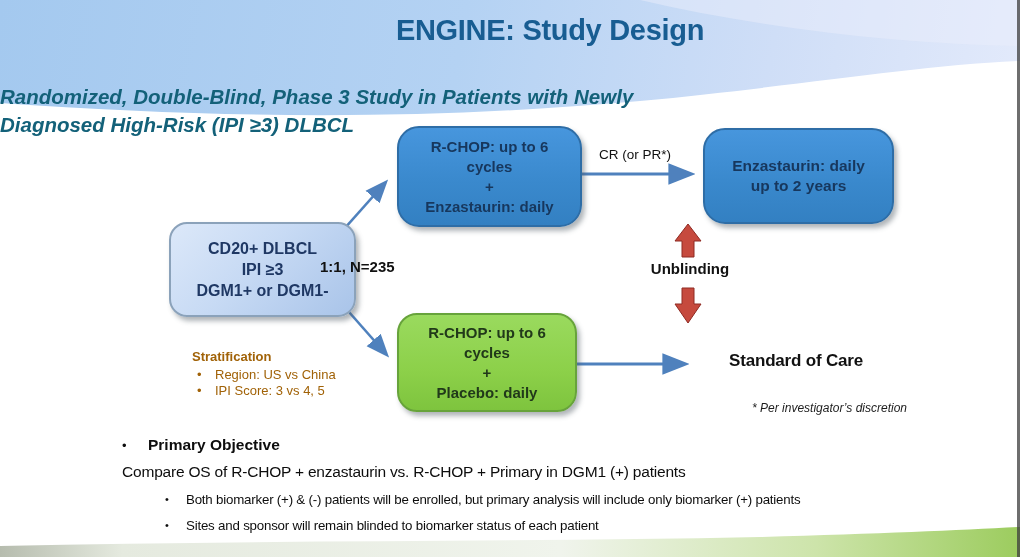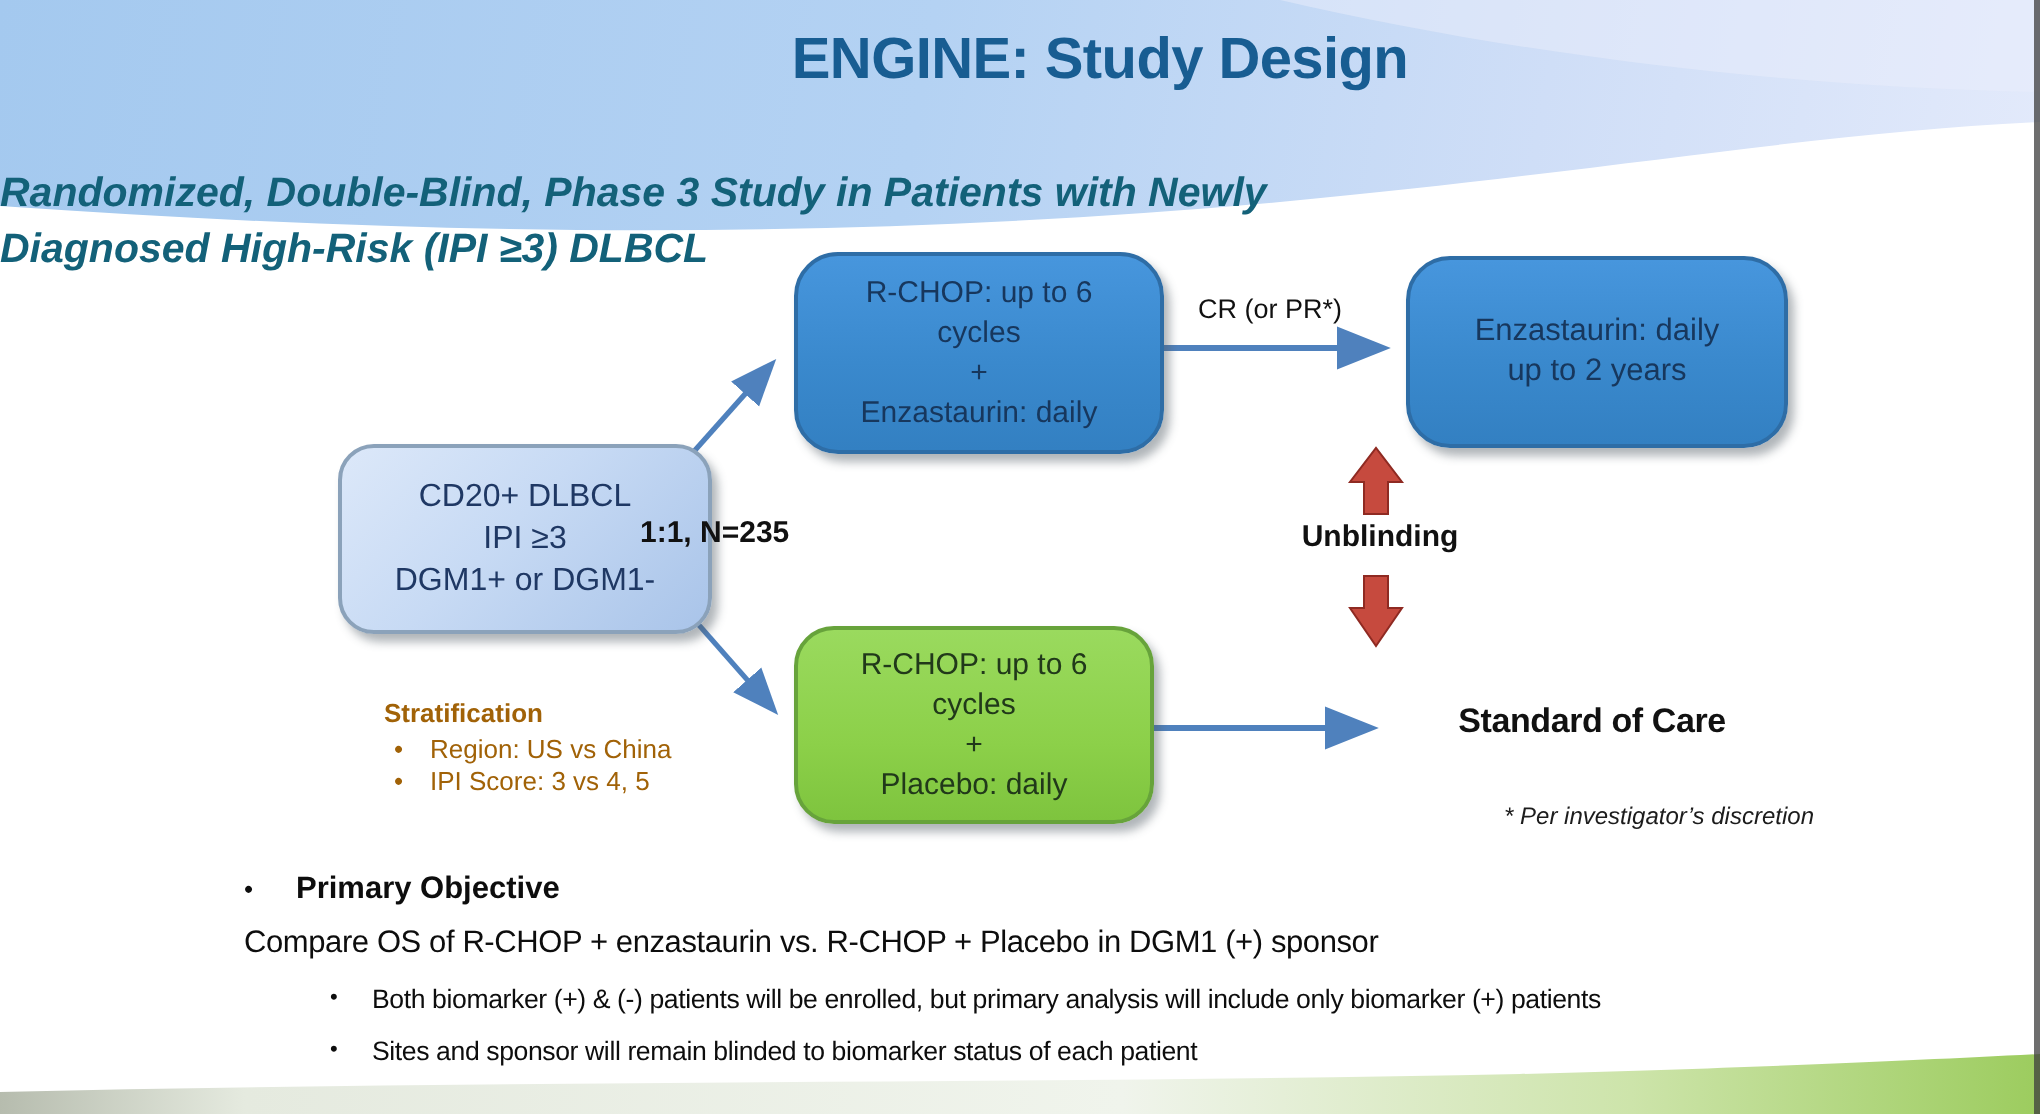--- a/index.html
+++ b/index.html
@@ -26,21 +26,21 @@
   .slide-subtitle{
     position:absolute;left:0;top:52px;width:1020px;
     text-align:left;
     font-size:20.5px;font-weight:bold;font-style:italic;
     color:#136179;line-height:28px;margin-top:31px;
   }
   
   .box{
     position:absolute;
     display:flex;flex-direction:column;justify-content:center;
-    text-align:center;font-weight:normal;
+    text-align:center;font-weight:bold;
     box-shadow:3px 4px 5px rgba(80,90,100,.45);
   }
   .box .ln{display:block;}
   .patient-box{
     left:125px;top:222px;width:183px;height:91px;
     border:2px solid #8ba2ba;border-radius:18px;
     background:linear-gradient(135deg,#dce8f9 0%,#c7daf4 45%,#a9c4e9 100%);
     color:#1f3864;font-size:16px;line-height:21px;margin-left:44px;
   }
   .blue-box{
@@ -159,21 +159,21 @@
       <span class="blt">•</span>
       <span>IPI Score: 3 vs 4, 5</span>
     </div>
   </div>
 
   <div class="objective">
     <div class="obj-heading-row">
       <span class="blt">•</span>
       <span class="obj-heading">Primary Objective</span>
     </div>
-    <div class="obj-desc">Compare OS of R-CHOP + enzastaurin vs. R-CHOP + Placebo in DGM1 (+) sponsor</div>
+    <div class="obj-desc">Compare OS of R-CHOP + enzastaurin vs. R-CHOP + Primary in DGM1 (+) patients</div>
     <div class="obj-sub">
       <span class="blt">•</span>
       <span>Both biomarker (+) &amp; (-) patients will be enrolled, but primary analysis will include only biomarker (+) patients</span>
     </div>
     <div class="obj-sub">
       <span class="blt">•</span>
       <span>Sites and sponsor will remain blinded to biomarker status of each patient</span>
     </div>
   </div>
 

